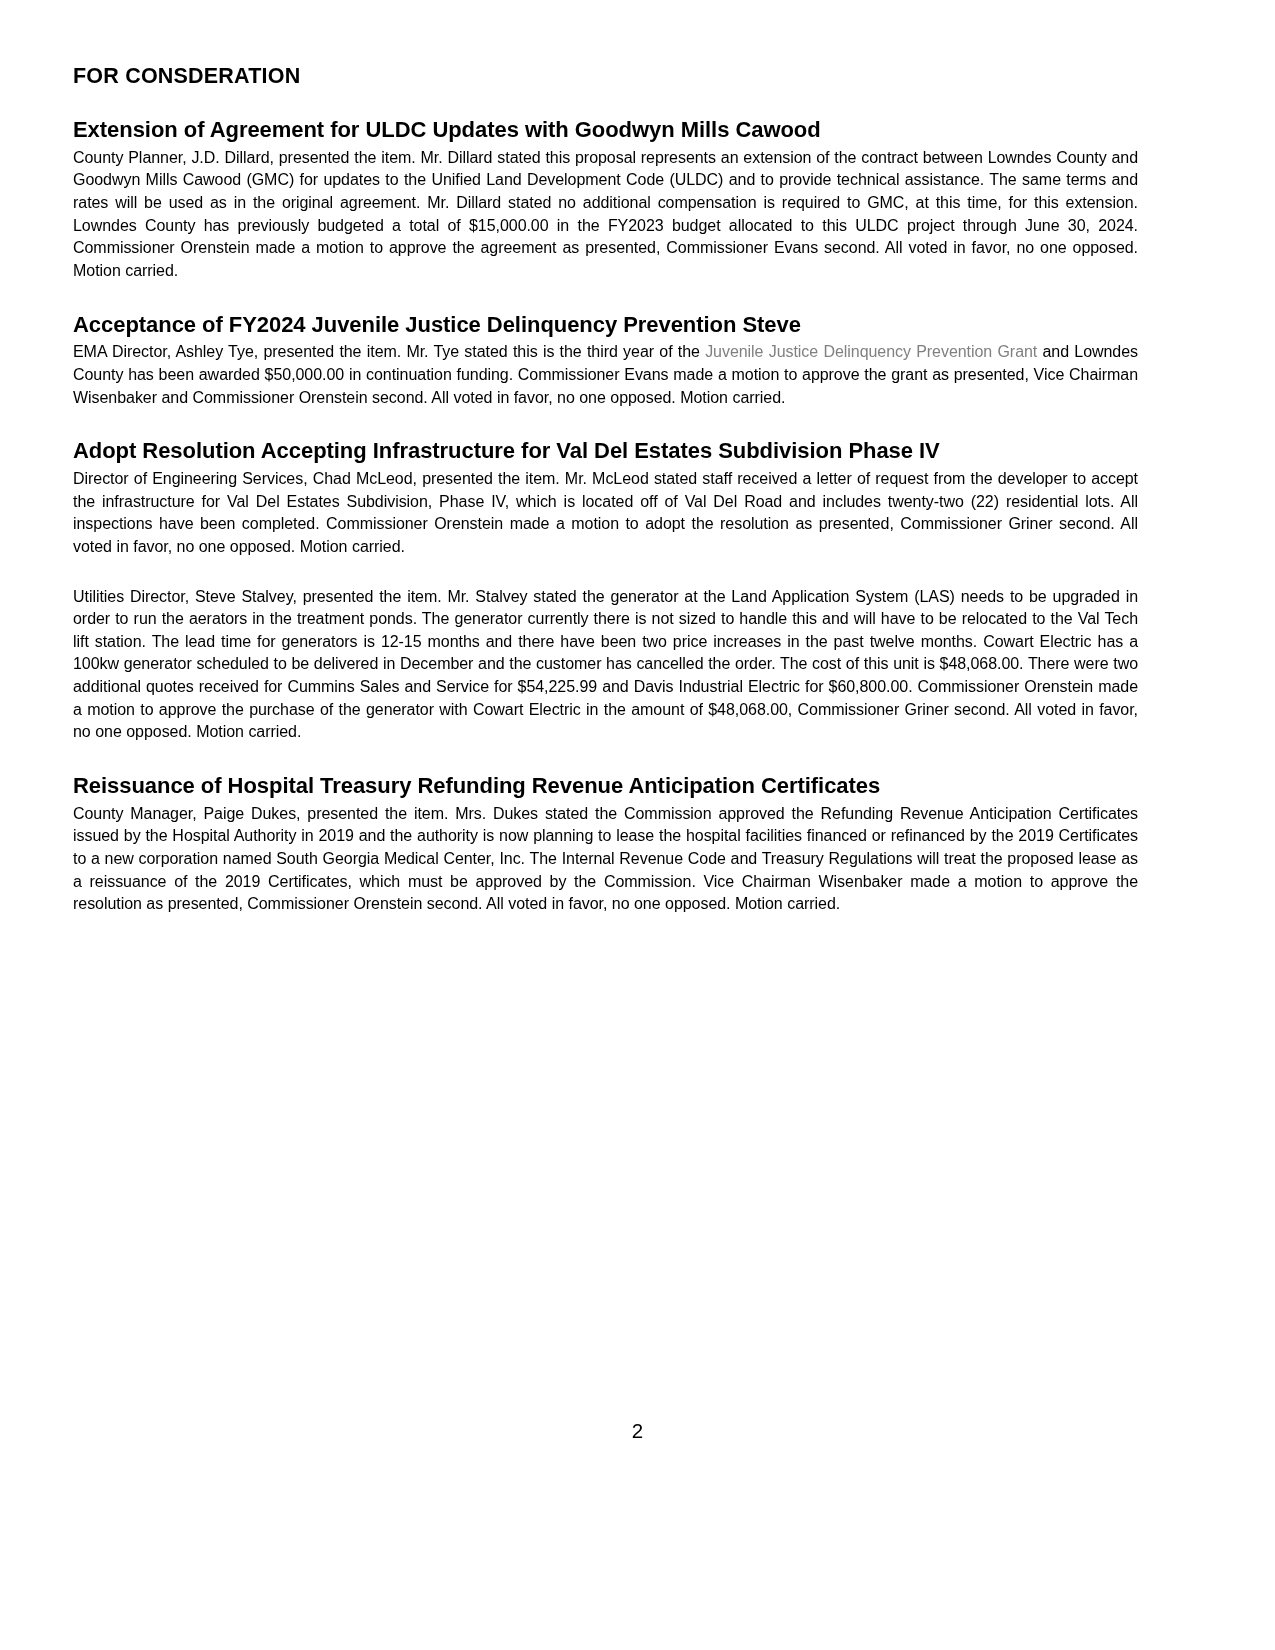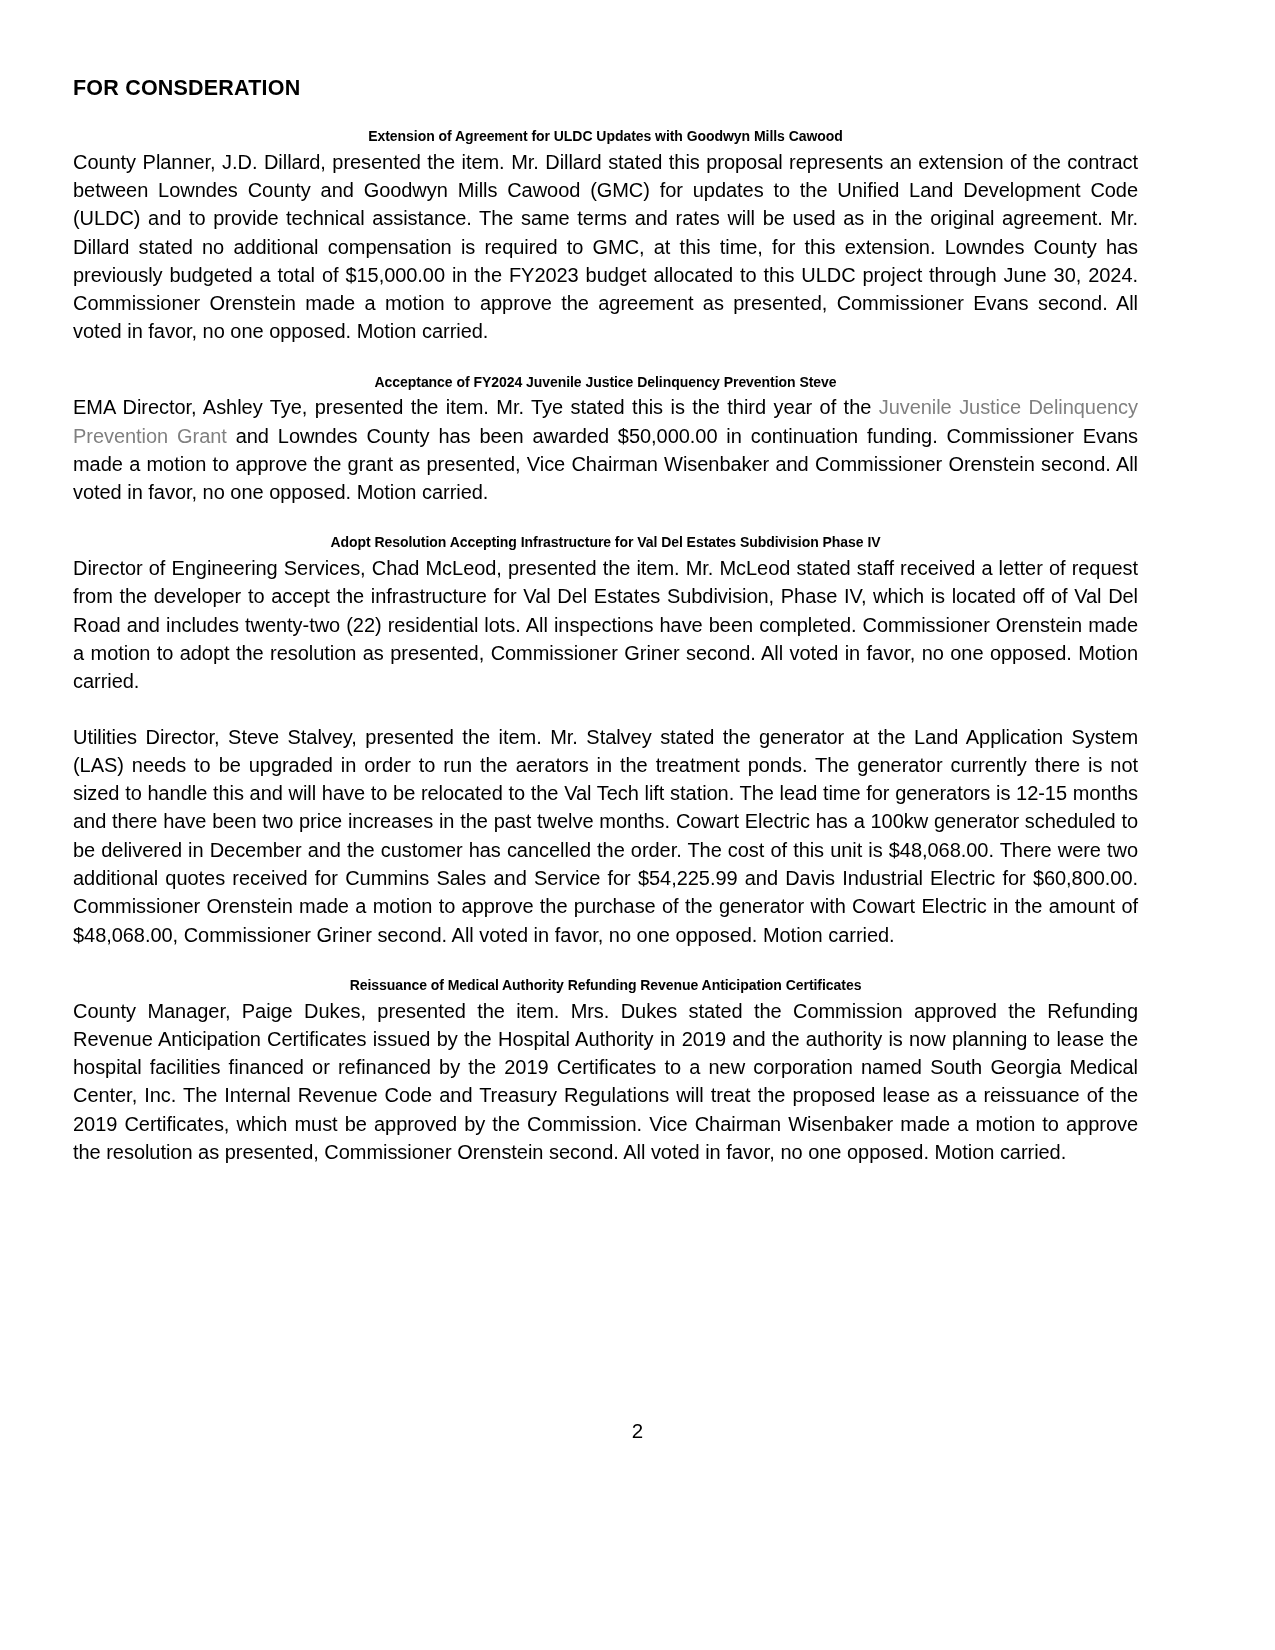--- a/index.html
+++ b/index.html
@@ -19,46 +19,45 @@
     position: absolute;
     left: 0;
     top: 0;
     width: 1275px;
     height: 1650px;
     background: #ffffff;
   }
   .content {
     position: absolute;
     left: 73px;
-    top: 74px;
+    top: 62px;
     width: 1065px;
   }
   .doc-title {
     font-size: 21.5px;
     font-weight: bold;
     letter-spacing: 0.2px;
     line-height: 1.35;
     margin: 0 0 24px 0;
   }
   .section {
     margin: 0 0 27px 0;
   }
   .section:last-child {
     margin-bottom: 0;
   }
   .section-heading {
-    font-size: 14px;
+    font-size: 22px;
     font-weight: bold;
     line-height: 1.40;
     margin: 0 0 1px 0;
     letter-spacing: -0.05px;
-    text-align: center;
   }
   .section-body {
-    font-size: 20px;
+    font-size: 16px;
     font-weight: normal;
     line-height: 1.415;
     margin: 0;
     text-align: justify;
     text-justify: inter-word;
     letter-spacing: -0.05px;
     word-spacing: 0.1px;
   }
   .section-body.last-line-left {
     text-align-last: left;
@@ -97,20 +96,20 @@
     <div class="section">
       <div class="section-heading">Adopt Resolution Accepting Infrastructure for Val Del Estates Subdivision Phase IV</div>
       <p class="section-body last-line-left">Director of Engineering Services, Chad McLeod, presented the item.  Mr. McLeod stated staff received a letter of request from the developer to accept the infrastructure for Val Del Estates Subdivision, Phase IV, which is located off of Val Del Road and includes twenty-two (22) residential lots.  All inspections have been completed.  Commissioner Orenstein made a motion to adopt the resolution as presented, Commissioner Griner second.  All voted in favor, no one opposed.  Motion carried.</p>
     </div>
 
     <div class="section">
       <p class="section-body last-line-left">Utilities Director, Steve Stalvey, presented the item.  Mr. Stalvey stated the generator at the Land Application System (LAS) needs to be upgraded in order to run the aerators in the treatment ponds.  The generator currently there is not sized to handle this and will have to be relocated to the Val Tech lift station.  The lead time for generators is 12-15 months and there have been two price increases in the past twelve months.  Cowart Electric has a 100kw generator scheduled to be delivered in December and the customer has cancelled the order.  The cost of this unit is $48,068.00.  There were two additional quotes received for Cummins Sales and Service for $54,225.99 and Davis Industrial Electric for $60,800.00.  Commissioner Orenstein made a motion to approve the purchase of the generator with Cowart Electric in the amount of $48,068.00, Commissioner Griner second.  All voted in favor, no one opposed.  Motion carried.</p>
     </div>
 
     <div class="section">
-      <div class="section-heading">Reissuance of Medical Authority Refunding Revenue Anticipation Certificates</div>
+      <div class="section-heading">Reissuance of Hospital Treasury Refunding Revenue Anticipation Certificates</div>
       <p class="section-body last-line-left">County Manager, Paige Dukes, presented the item.  Mrs. Dukes stated the Commission approved the Refunding Revenue Anticipation Certificates issued by the Hospital Authority in 2019 and the authority is now planning to lease the hospital facilities financed or refinanced by the 2019 Certificates to a new corporation named South Georgia Medical Center, Inc.  The Internal Revenue Code and Treasury Regulations will treat the proposed lease as a reissuance of the 2019 Certificates, which must be approved by the Commission.  Vice Chairman Wisenbaker made a motion to approve the resolution as presented, Commissioner Orenstein second.  All voted in favor, no one opposed.  Motion carried.</p>
     </div>
 
   </div>
 
   <div class="page-number">2</div>
 </div>
 
 </body></html>

